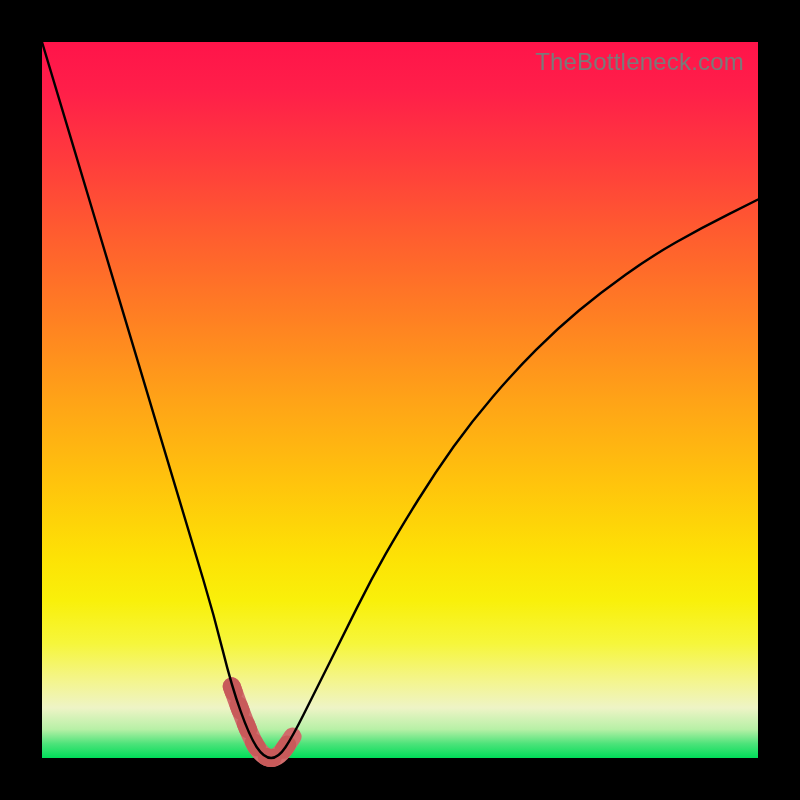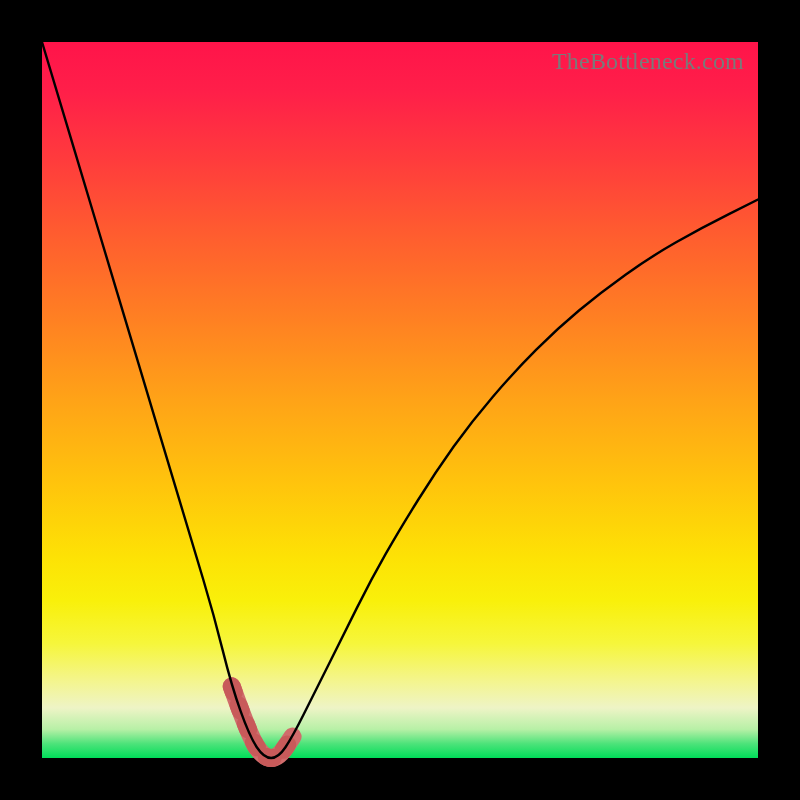--- a/index.html
+++ b/index.html
@@ -36,21 +36,20 @@
       #ffc50c 62%,
       #fde205 72%,
       #f9f00a 78%,
       #f6f63b 84%,
       #f4f58a 89%,
       #eef4c6 93%,
       #b7f0a6 96%,
       #4de37a 98%,
       #00dd59 100%
     );
-    font-family: Liberation Serif, serif;
   }
   .watermark {
     position: absolute;
     top: 6px;
     right: 14px;
     font-size: 24px;
     font-weight: 400;
     color: #7a7a7a;
     letter-spacing: 0.2px;
     user-select: none;

